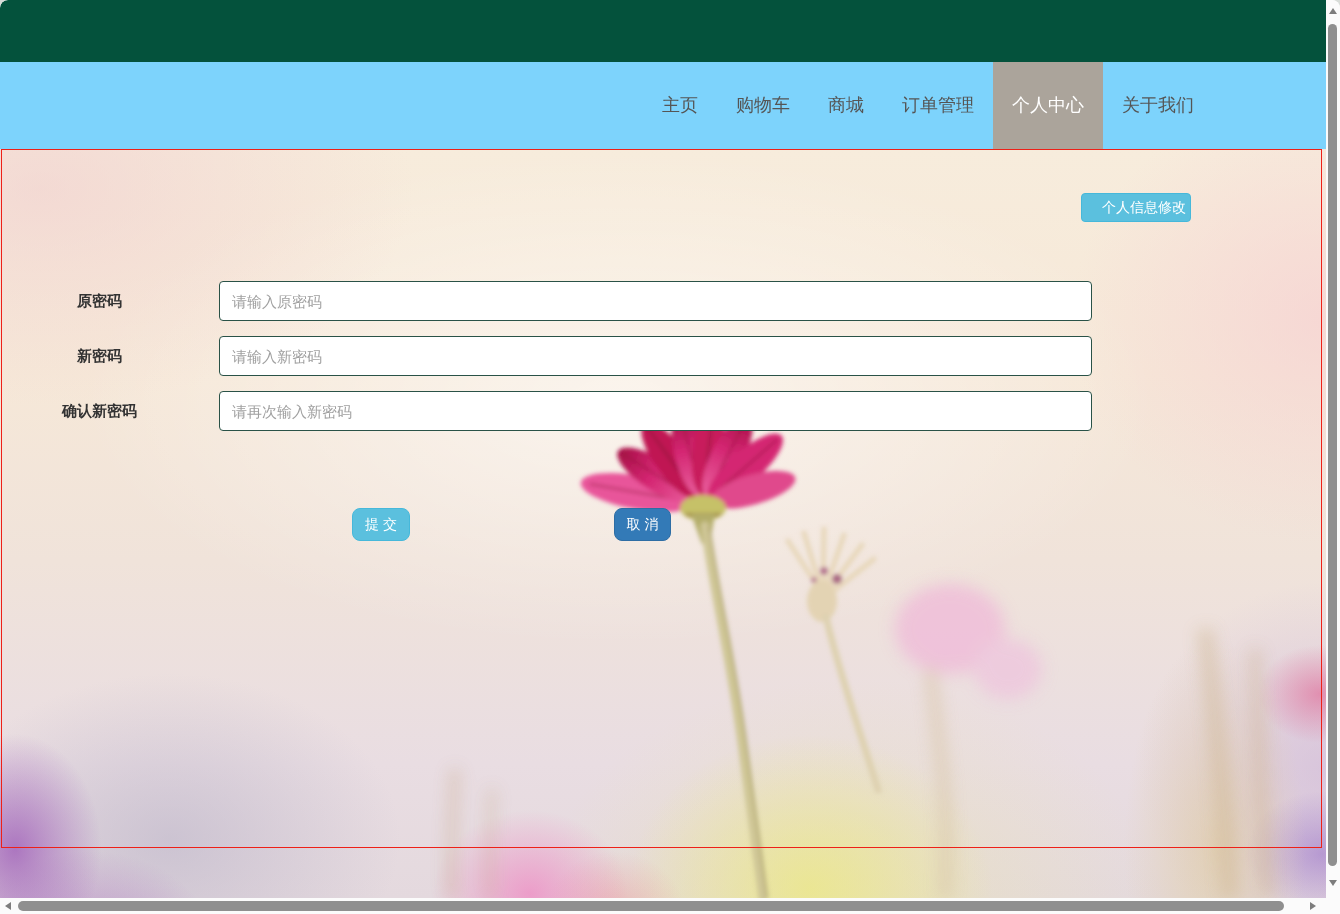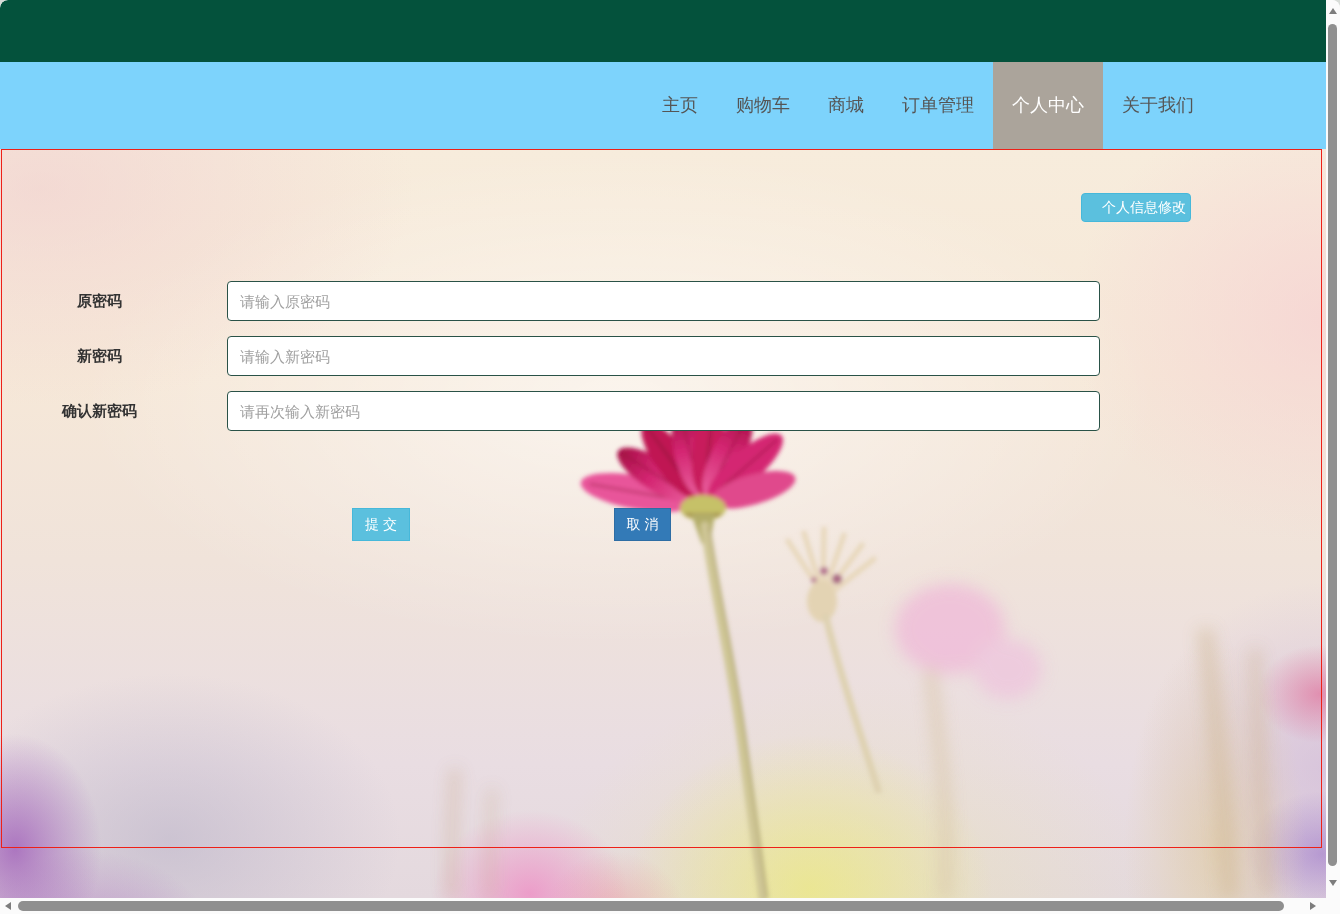--- a/index.html
+++ b/index.html
@@ -49,27 +49,27 @@
              border:1px solid #ee2018; }
 
   .edit-btn { position:absolute; top:43px; right:130px; width:110px; height:29px;
               background:#5bc0de; border:1px solid #46b8da; border-radius:4px;
               color:#fff; font-size:14px; cursor:pointer;padding-left:16px; }
 
   .form-row { position:absolute; left:0; height:40px; display:flex; }
   .row-0 { top:131px; } .row-1 { top:186px; } .row-2 { top:241px; }
   .form-label { width:195px; text-align:center; line-height:40px;
                 font-weight:bold; font-size:15px; color:#333; }
-  .form-input { margin-left:30px; width:873px; height:40px;
+  .form-input { margin-left:22px; width:873px; height:40px;
                 border:1px solid #2a5247; border-radius:4px;
                 padding:13px 12px; font-size:15px; color:#333; background:#fff;
                 outline:none; font-family:inherit; }
   .form-input::placeholder { color:#a0a0a0; opacity:1; }
 
-  .btn { position:absolute; top:358px; height:33px; border-radius:0;
+  .btn { position:absolute; top:358px; height:33px; border-radius:8px;
          color:#fff; font-size:14px; cursor:pointer; white-space:nowrap; }
   .btn-submit { left:350px; width:58px; background:#5bc0de; border:1px solid #46b8da; }
   .btn-cancel { left:612px; width:57px; background:#337ab7; border:1px solid #2e6da4; }
 
   
   .vscroll { position:absolute; right:0; top:0; width:14px; height:898px;
              background:#fbfbfb; border-radius:0 8px 0 0; }
   .vthumb  { position:absolute; left:2px; top:24px; width:9px; height:842px;
              background:#8f8f8f; border-radius:5px; }
   .arrow   { position:absolute; width:0; height:0; }

